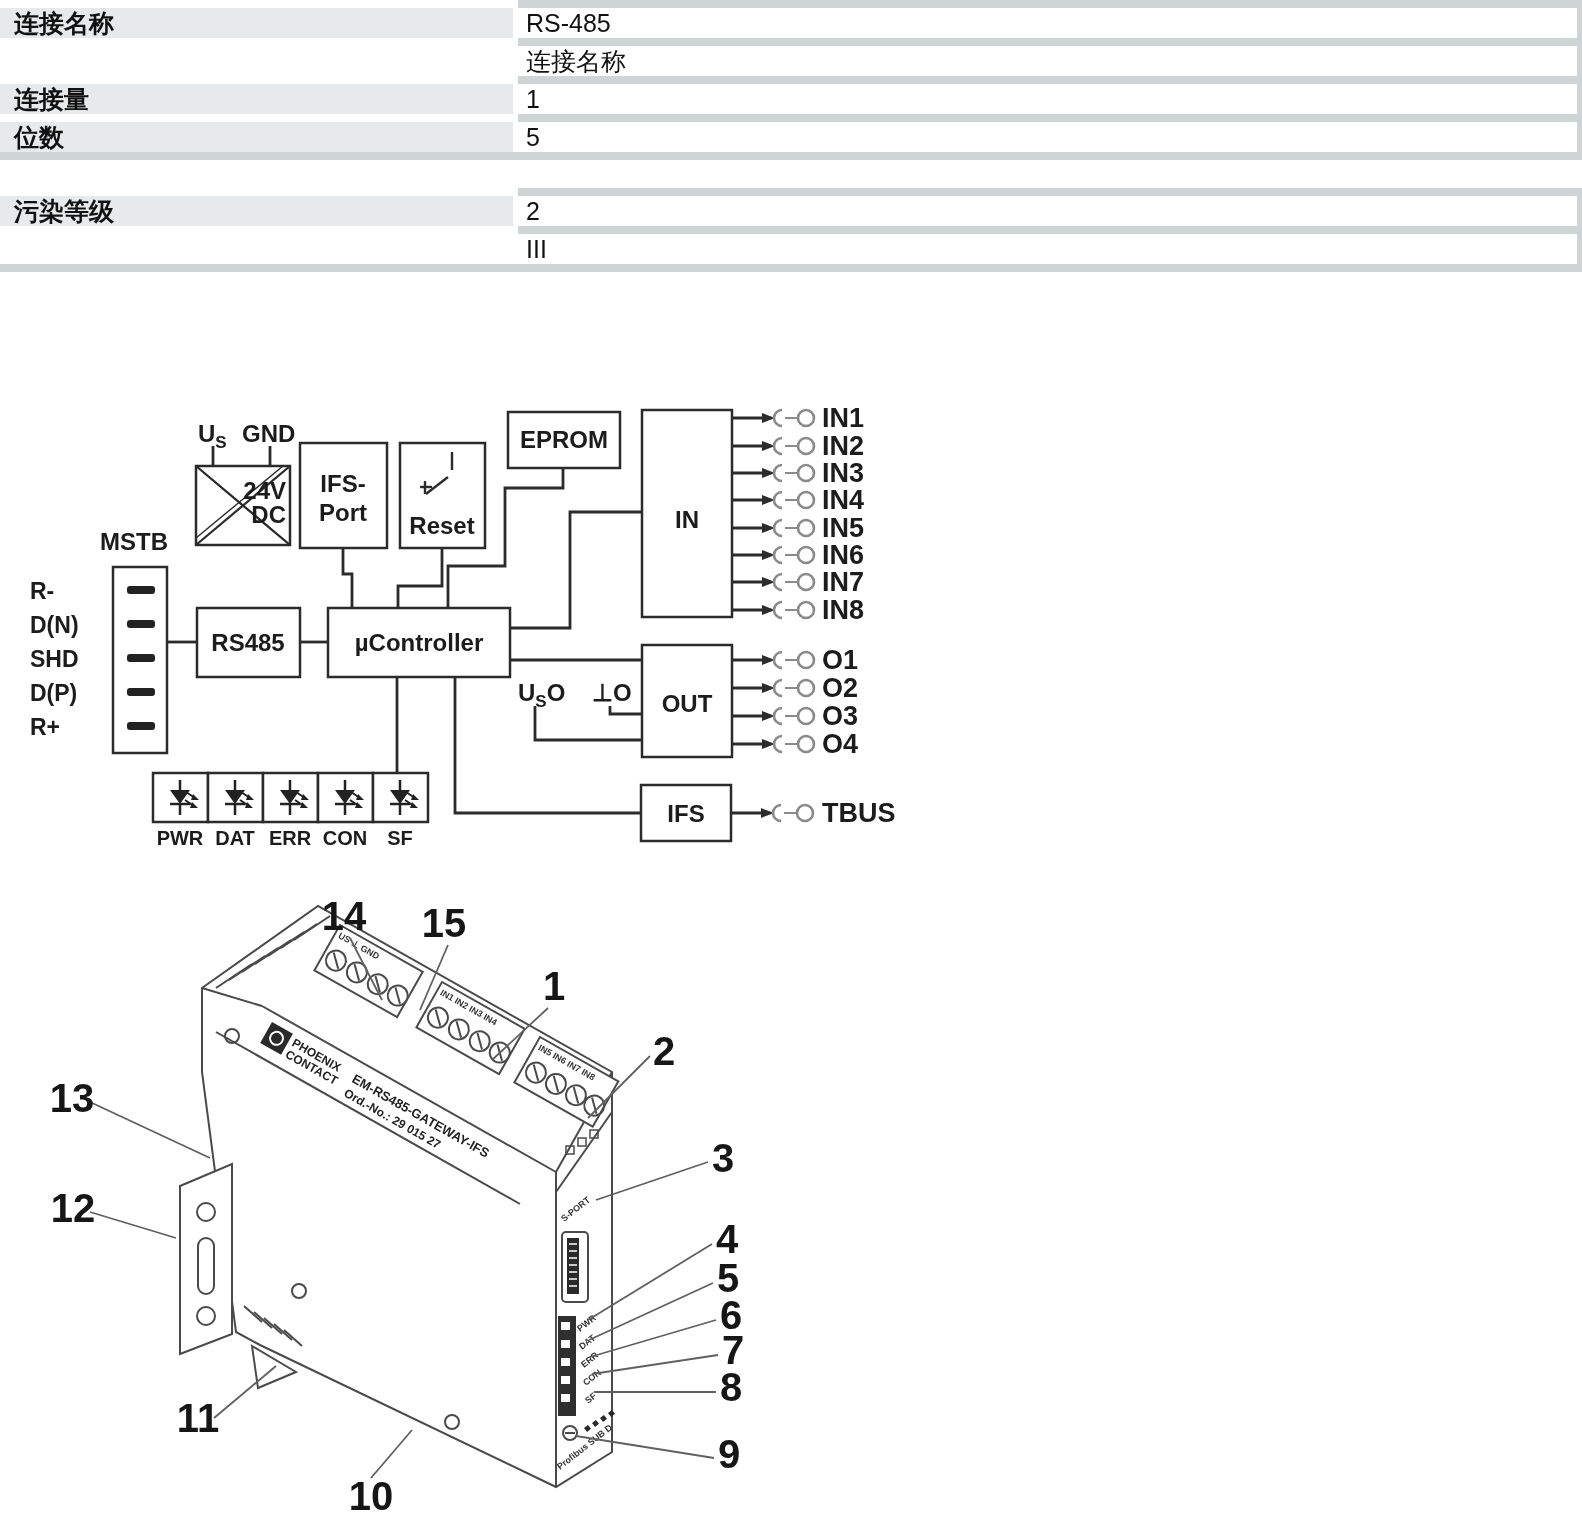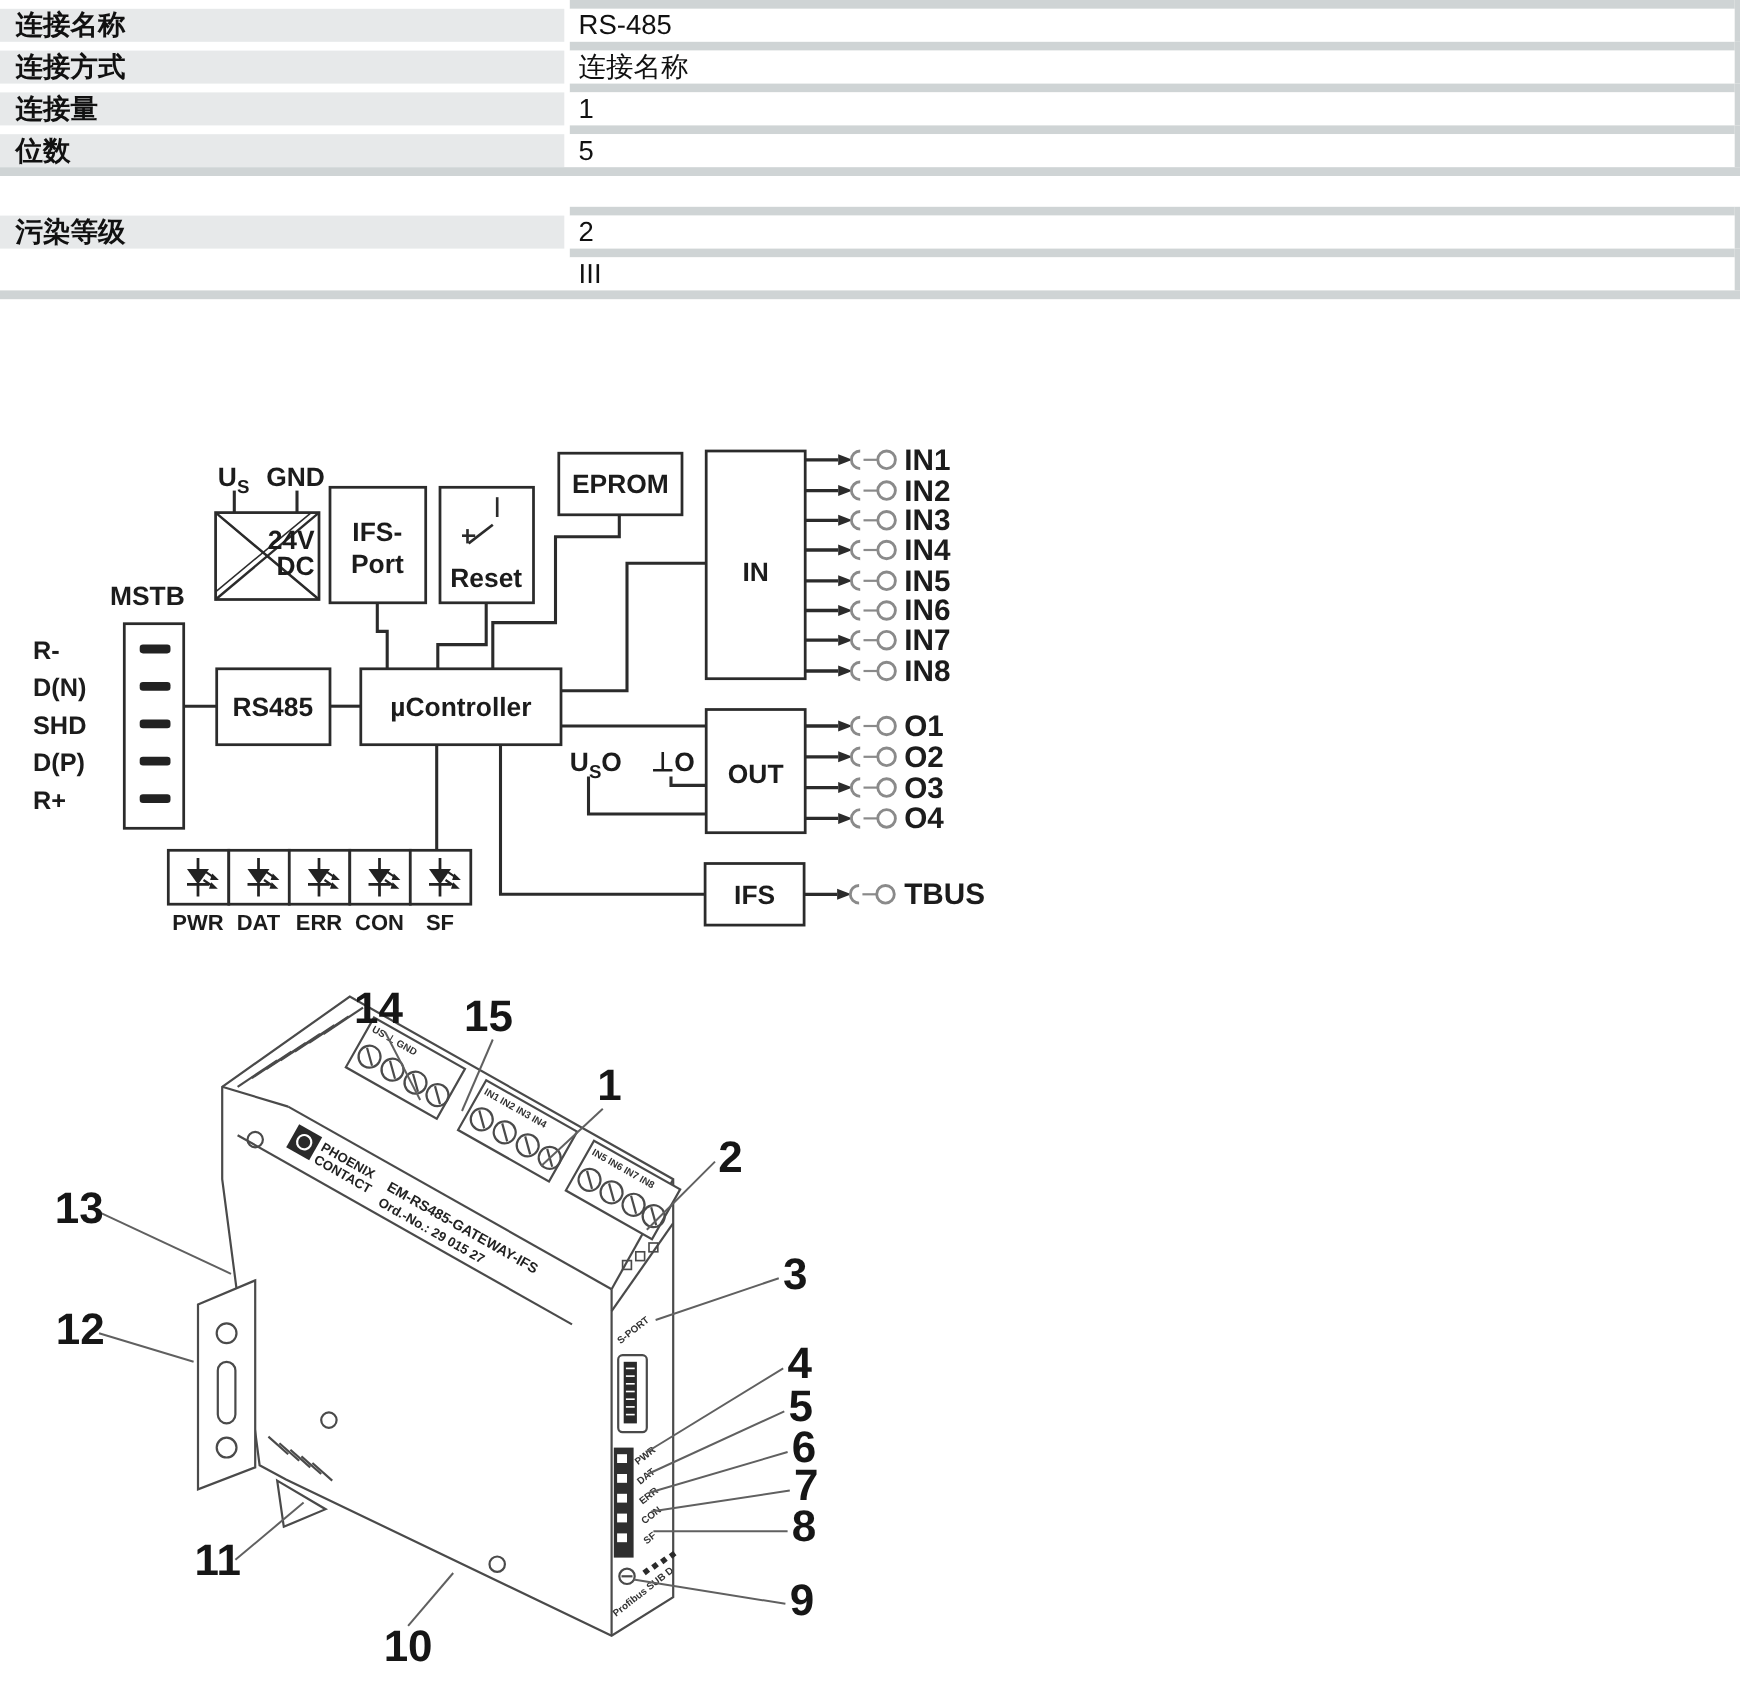--- a/index.html
+++ b/index.html
@@ -32,21 +32,20 @@
 <body>
 
 <div class="spec-block" style="top:0px">
   <div class="spec-row">
     <div class="cell-label">连接名称</div>
     <div class="val-sep"></div>
     <div class="cell-value">RS-485</div>
     <div class="right-strip"></div>
   </div>
   <div class="spec-row">
-    <div class="cell-label">连接方式</div>
     <div class="val-sep"></div>
     <div class="cell-value">连接名称</div>
     <div class="right-strip"></div>
   </div>
   <div class="spec-row">
     <div class="cell-label">连接量</div>
     <div class="val-sep"></div>
     <div class="cell-value">1</div>
     <div class="right-strip"></div>
   </div>

